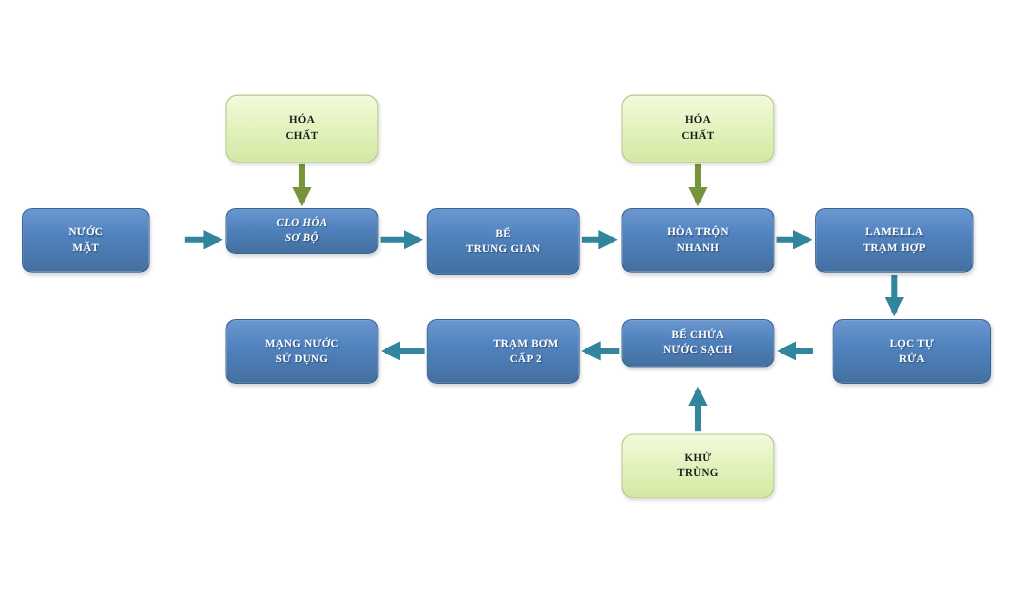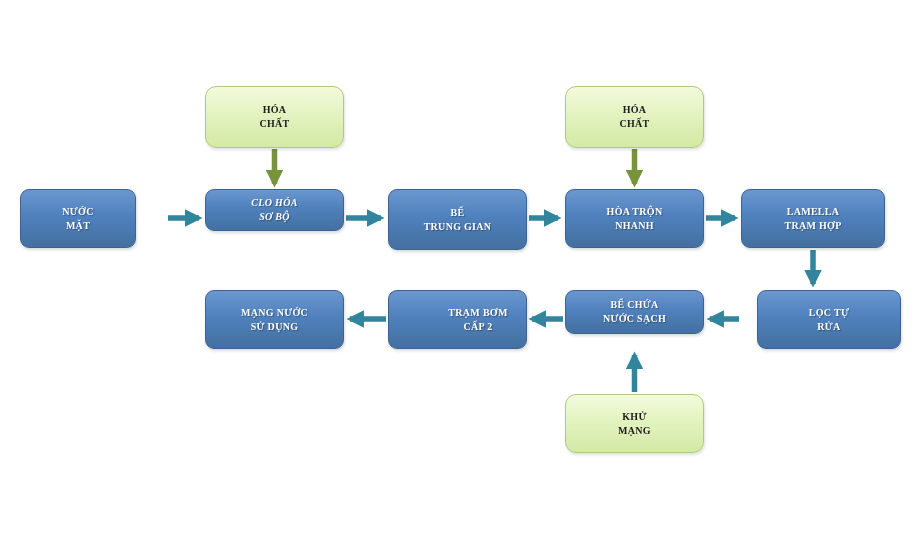--- a/index.html
+++ b/index.html
@@ -123,15 +123,15 @@
   <div id="n-loc-tu-rua" class="node process">LỌC TỰ
 RỬA</div>
   <div id="n-be-chua" class="node process">BỂ CHỨA
 NƯỚC SẠCH</div>
   <div id="n-tram-bom" class="node process">TRẠM BƠM
 CẤP 2</div>
   <div id="n-mang-nuoc" class="node process">MẠNG NƯỚC
 SỬ DỤNG</div>
 
   <div id="n-khu-trung" class="node chemical">KHỬ
-MẠNG</div>
+TRÙNG</div>
 
 </div>
 
 </body></html>

